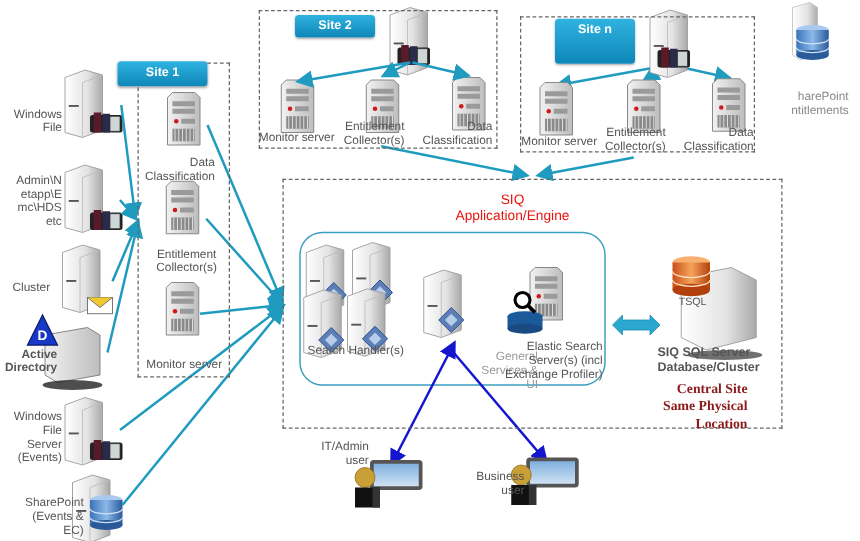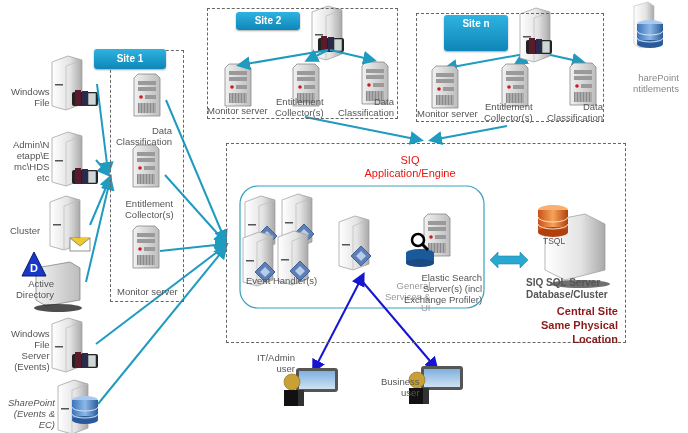--- a/index.html
+++ b/index.html
@@ -205,27 +205,27 @@
 
 <div class="site-box" style="left:226px;top:143px;width:398px;height:198px;"></div>
 
 <div class="lbl" style="left:11px;top:86px;white-space:pre;">Windows
 File</div>
 <div class="lbl" style="left:13px;top:139px;white-space:pre;">Admin\N
 etapp\E
 mc\HDS
 etc</div>
 <div class="lbl" style="left:10px;top:225px;white-space:pre;">Cluster</div>
-<div class="lbl" style="left:16px;top:278px;white-space:pre;">Active
+<div class="lbl" style="left:4px;top:278px;white-space:pre;font-weight:bold;">Active
 Directory</div>
 <div class="lbl" style="left:11px;top:328px;white-space:pre;">Windows
 File
 Server
 (Events)</div>
-<div class="lbl" style="left:8px;top:397px;white-space:pre;font-style:italic;">SharePoint
+<div class="lbl" style="left:20px;top:397px;white-space:pre;">SharePoint
 (Events &amp;
 EC)</div>
 
 <div class="lbl" style="left:116px;top:125px;white-space:pre;">Data
 Classification</div>
 <div class="lbl" style="left:125px;top:198px;white-space:pre;text-align:center;">Entitlement
 Collector(s)</div>
 <div class="lbl" style="left:117px;top:286px;white-space:pre;">Monitor server</div>
 
 <div class="lbl" style="left:207px;top:105px;white-space:pre;">Monitor server</div>
@@ -238,30 +238,30 @@
 <div class="lbl" style="left:484px;top:101px;white-space:pre;">Entitlement
 Collector(s)</div>
 <div class="lbl" style="left:547px;top:101px;white-space:pre;">Data
 Classification</div>
 
 <div class="lbl" style="left:633px;top:72px;white-space:pre;color:#888;">harePoint
 ntitlements</div>
 
 <div class="red-title" style="left:340px;top:154px;width:140px;white-space:pre;">SIQ
 Application/Engine</div>
-<div class="lbl" style="left:246px;top:275px;white-space:pre;">Event Handler(s)</div>
+<div class="lbl" style="left:246px;top:275px;white-space:pre;">Search Handler(s)</div>
 <div class="lbl" style="left:339px;top:280px;white-space:pre;color:#999;margin-left:46px;">General
 Services &amp;
 UI</div>
 <div class="lbl" style="left:404px;top:272px;white-space:pre;">Elastic Search
 Server(s) (incl
 Exchange Profiler)</div>
 <div class="lbl" style="left:503px;top:236px;font-size:8.5px;white-space:pre;margin-left:40px;">TSQL</div>
 <div class="dark-bold" style="left:502px;top:277px;white-space:pre;">SIQ SQL Server
 Database/Cluster</div>
-<div class="maroon" style="left:520px;top:304px;width:98px;white-space:pre;">Central Site
+<div class="maroon" style="left:500px;top:304px;width:98px;white-space:pre;font-family:Liberation Serif, serif;">Central Site
 Same Physical
 Location</div>
 
 <div class="lbl" style="left:257px;top:352px;white-space:pre;">IT/Admin
 user</div>
 <div class="lbl" style="left:381px;top:376px;white-space:pre;">Business
 user</div>
 
 </body></html>

